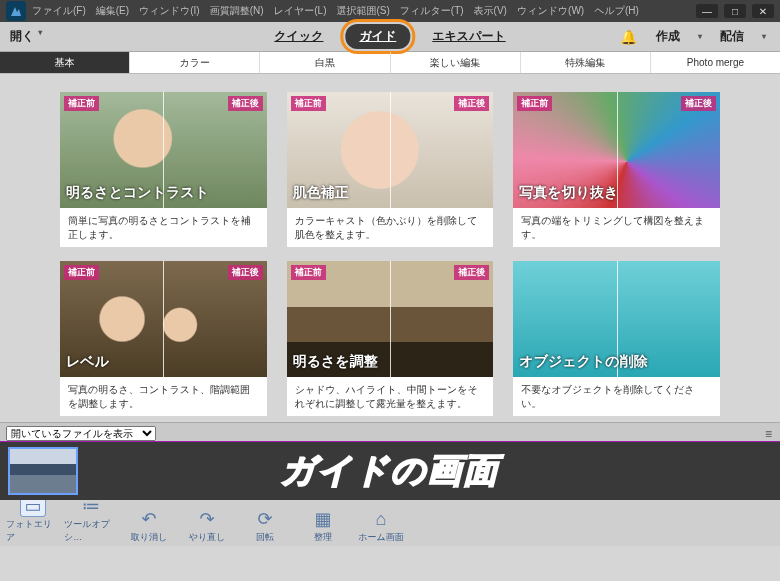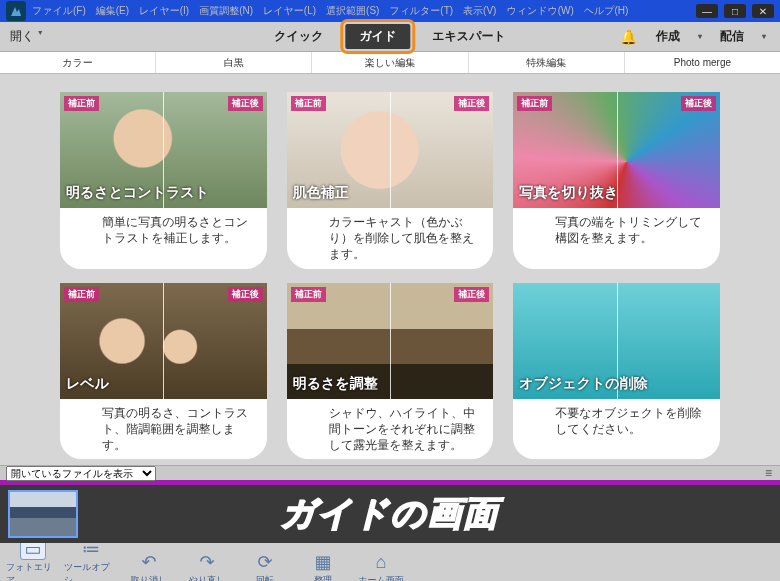--- a/index.html
+++ b/index.html
@@ -1,65 +1,65 @@
 <!DOCTYPE html>
 <html><head>
 <meta charset="utf-8">
 <style>
   * { margin: 0; padding: 0; box-sizing: border-box; font-family: "Meiryo", "Hiragino Kaku Gothic ProN", sans-serif; }
   body { width: 780px; height: 581px; background: #d6d6d6; overflow: hidden; position: relative; }
 
   
-  .titlebar { height: 22px; background: #1d4ed8; display: flex; align-items: center; color: #bdbdbd; font-size: 10px; }
+  .titlebar { height: 22px; background: #404040; display: flex; align-items: center; color: #bdbdbd; font-size: 10px; }
   .titlebar .logo { width: 20px; height: 20px; margin: 0 6px; background: #0b3d5c; border-radius: 3px; display:flex; align-items:center; justify-content:center; }
   .titlebar .logo svg { display:block; }
   .titlebar .menu { display: flex; gap: 10px; }
   .titlebar .menu span { cursor: default; }
   .titlebar .winctrl { margin-left: auto; display: flex; gap: 6px; padding-right: 6px; }
   .titlebar .winctrl div { width: 22px; height: 14px; background: #2a2a2a; color: #ddd; font-size: 10px; display:flex; align-items:center; justify-content:center; border-radius:2px; }
 
   
   .toolbar2 { height: 30px; background: #cfcfcf; border-bottom: 1px solid #aaa; display: flex; align-items: center; font-size: 12px; color: #222; position: relative; }
-  .open-btn { margin-left: 10px; font-weight: normal; display:flex; align-items:flex-start; gap:4px; }
+  .open-btn { margin-left: 10px; font-weight: bold; display:flex; align-items:flex-start; gap:4px; }
   .mode-tabs { position:absolute; left: 50%; transform: translateX(-50%); display: flex; gap: 22px; align-items:center; }
-  .mode-tab { font-weight: bold; }
-  .mode-tab.active { background: #3a3a3a; color: #fff; padding: 4px 14px; border-radius: 2px; outline: 3px solid #f28c1a; outline-offset: 2px; }
+  .mode-tab { font-weight: bold; text-decoration: underline; }
+  .mode-tab.active { background: #3a3a3a; color: #fff; padding: 4px 14px; border-radius: 12px; outline: 3px solid #f28c1a; outline-offset: 2px; }
   .right-tools { margin-left: auto; display:flex; align-items:center; gap:18px; padding-right:14px; }
   .bell { color:#3a7ecf; font-size:14px; }
   .create, .share { font-weight:bold; display:flex; align-items:center; gap:18px; }
   .sm-tri { font-size:8px; color:#555; }
 
   
   .cattabs { height: 22px; background: #fff; display: flex; border-bottom: 1px solid #bbb; }
   .cattab { flex: 1; text-align: center; font-size: 10px; line-height: 22px; color: #333; border-right: 1px solid #ddd; position:relative; }
   .cattab:last-child { border-right:none; }
   .cattab.active { background: #333; color: #fff; }
 
   
   .main { padding: 18px 60px 6px 60px; background: #d6d6d6; }
   .grid { display: grid; grid-template-columns: repeat(3, 1fr); gap: 14px 20px; }
-  .card { background: #fff; display: flex; flex-direction: column; border-radius: 21px; }
+  .card { background: #fff; display: flex; flex-direction: column; }
   .thumb { height: 116px; position: relative; background: #888; overflow:hidden; }
   .thumb .tag { position: absolute; top: 4px; font-size: 9px; color: #fff; background: rgba(200,40,120,0.85); padding: 1px 4px; font-weight:bold; }
   .thumb .tag.left { left: 4px; }
   .thumb .tag.right { right: 4px; }
   .thumb .title { position: absolute; left: 6px; bottom: 6px; color: #fff; font-size: 14px; font-weight: bold; text-shadow: 0 0 3px #000; }
   .thumb .split { position:absolute; left:50%; top:0; bottom:0; width:1px; background:rgba(255,255,255,0.8); }
-  .desc { font-size: 12px; color: #333; padding: 6px 8px; min-height: 36px; line-height: 1.35; margin-left: 34px; }
+  .desc { font-size: 10px; color: #333; padding: 6px 8px; min-height: 36px; line-height: 1.35; }
 
   
   .boy   { background: radial-gradient(circle at 40% 40%, #e9c9a8 0 20%, transparent 21%), linear-gradient(#a3b99a,#6f875e); }
   .baby  { background: radial-gradient(circle at 45% 50%, #f1d3bd 0 30%, transparent 31%), linear-gradient(#e9e3da,#c9bfad); }
   .pencils { background: conic-gradient(from 200deg at 55% 60%, #c33,#e8a,#6a6,#39c,#a5c,#c33), radial-gradient(#fff,#ddd); }
   .kids  { background: radial-gradient(circle at 30% 50%, #e9c9a8 0 14%, transparent 15%), radial-gradient(circle at 58% 55%, #e9c9a8 0 12%, transparent 13%), linear-gradient(#7d6a4e,#4c3d26); }
   .car   { background: linear-gradient(#c7b89a 0 40%, #6b553a 40% 70%, #2c2417 70%); }
   .beach { background: linear-gradient(#6fd0d8,#2aa7b4); }
 
   
-  .filebar { height: 20px; background: #c9c9c9; border-top:1px solid #aaa; border-bottom:5px solid #a21caf; display:flex; align-items:center; font-size:10px; color:#333; }
+  .filebar { height: 20px; background: #c9c9c9; border-top:1px solid #aaa; border-bottom:1px solid #a21caf; display:flex; align-items:flex-end; font-size:10px; color:#333; }
   .filebar select { font-size:10px; margin-left:6px; width:150px; }
   .filebar .hamb { margin-left:auto; margin-right:8px; font-size:12px; color:#555; }
 
   
   .strip { height: 58px; background: #393939; display:flex; align-items:center; padding-left:10px; position:relative; }
   .strip .mini { width: 66px; height: 44px; background: linear-gradient(#cbd5e4 0 35%, #3b4f68 35% 60%, #6b7d8e 60%); outline:2px solid #6aa0ff; }
   .strip .big { position:absolute; left:50%; transform:translateX(-50%); font-size:34px; font-weight:900; color:#ff8a1e; -webkit-text-stroke:2px #fff; letter-spacing:2px;font-style:italic; }
 
   
   .bottombar { height: 46px; background: #cfcfcf; display:flex; align-items:flex-end; padding: 0 6px 2px 6px; gap: 4px; }
@@ -72,21 +72,21 @@
 
 <div class="titlebar">
   <div class="logo">
     <svg width="14" height="14" viewBox="0 0 14 14">
         <path d="M2 12 L6 3 L8 8 L10 5 L12 12 Z" fill="#5aa0d8"></path>
       </svg>
   </div>
   <div class="menu">
     <span>ファイル(F)</span>
     <span>編集(E)</span>
-    <span>レイヤー(I)</span>
+    <span>ウィンドウ(I)</span>
     <span>画質調整(N)</span>
     <span>レイヤー(L)</span>
     <span>選択範囲(S)</span>
     <span>フィルター(T)</span>
     <span>表示(V)</span>
     <span>ウィンドウ(W)</span>
     <span>ヘルプ(H)</span>
   </div>
   <div class="winctrl">
     <div>—</div>
@@ -112,20 +112,21 @@
         <span class="sm-tri">▾</span>
     </span>
     <span class="share">
       <span>配信</span>
         <span class="sm-tri">▾</span>
     </span>
   </div>
 </div>
 
 <div class="cattabs">
+  <div class="cattab active">基本</div>
   <div class="cattab">カラー</div>
   <div class="cattab">白黒</div>
   <div class="cattab">楽しい編集</div>
   <div class="cattab">特殊編集</div>
   <div class="cattab">Photo merge</div>
 </div>
 
 <div class="main">
   <div class="grid">
 

